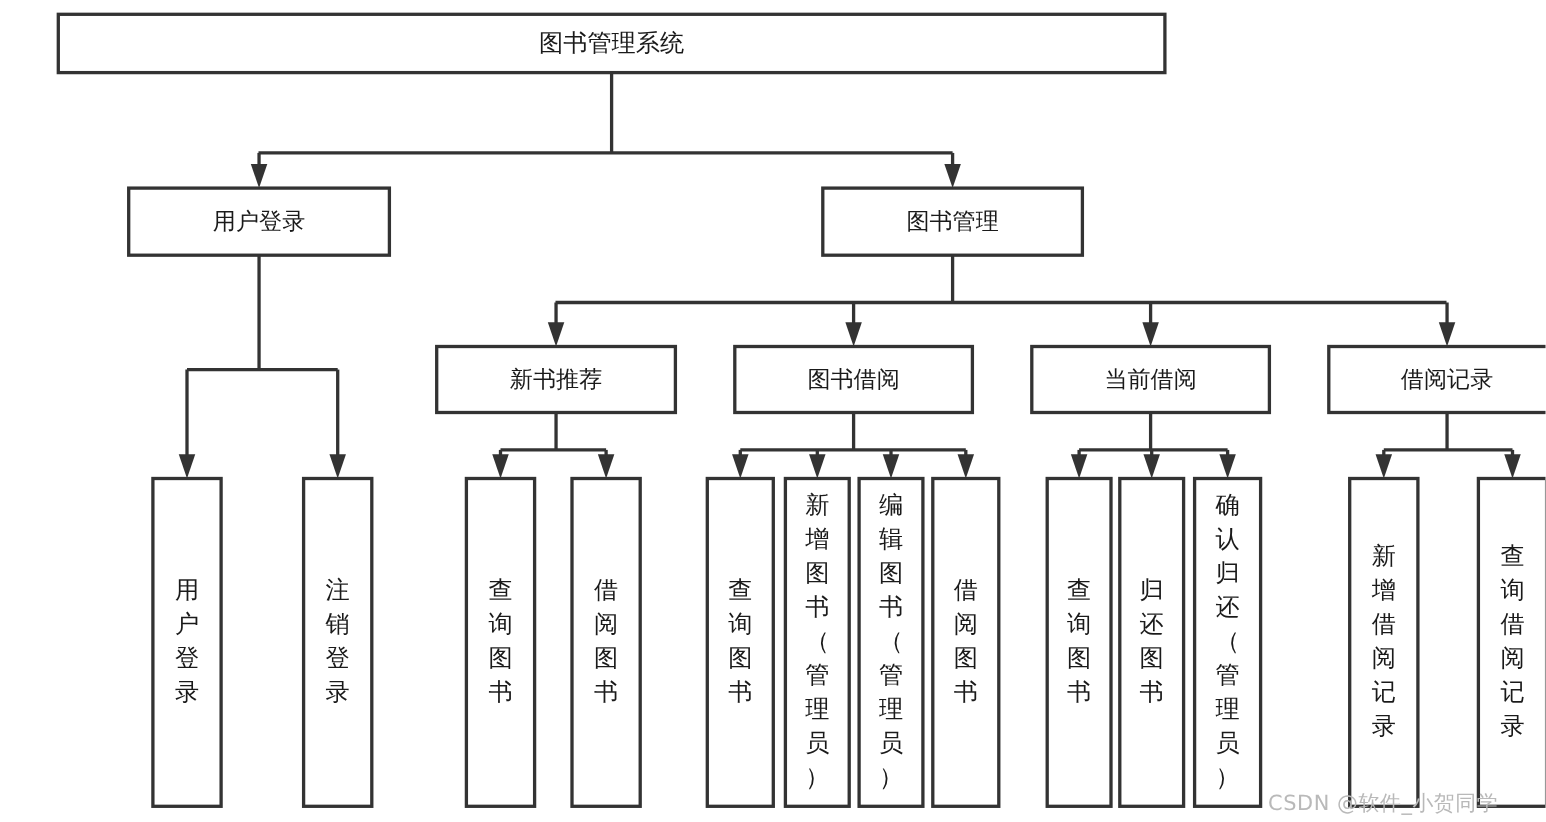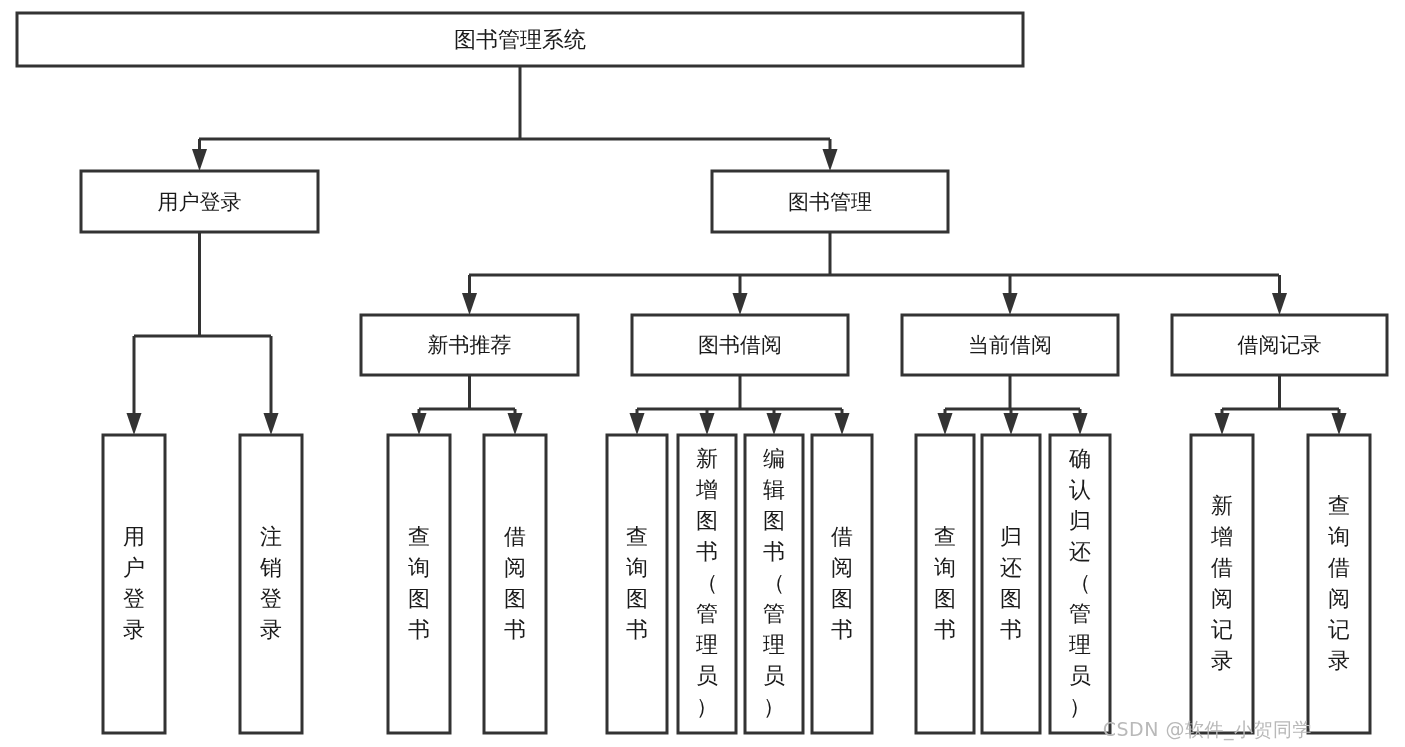--- a/index.html
+++ b/index.html
@@ -12,20 +12,21 @@
     width: 1405px;
     height: 747px;
     font-family: "DejaVu Sans", "Liberation Sans", sans-serif;
     overflow: hidden;
     position: relative;
   }
   #diagram-root {
     position: relative;
     width: 1334px;
     height: 747px;
+    padding-left: 36px;
   }
   svg.diagram {
     display: block;
     width: 1405px;
     height: 747px;
   }
   .node-box {
     fill: #ffffff;
     stroke: #333333;
     stroke-width: 3;
@@ -56,21 +57,21 @@
   }
   .vlabel-char {
     font-family: "DejaVu Sans", "Liberation Sans", sans-serif;
     font-size: 22px;
     fill: #1a1a1a;
     text-anchor: middle;
     dominant-baseline: middle;
   }
   .watermark {
     position: absolute;
-    right: 22px;
+    right: 8px;
     bottom: 4px;
     font-family: "DejaVu Sans", "Liberation Sans", sans-serif;
     font-size: 19px;
     color: #b9b9b9;
     white-space: nowrap;
     letter-spacing: 0.5px;
     user-select: none;
   }
 </style>
 </head>

